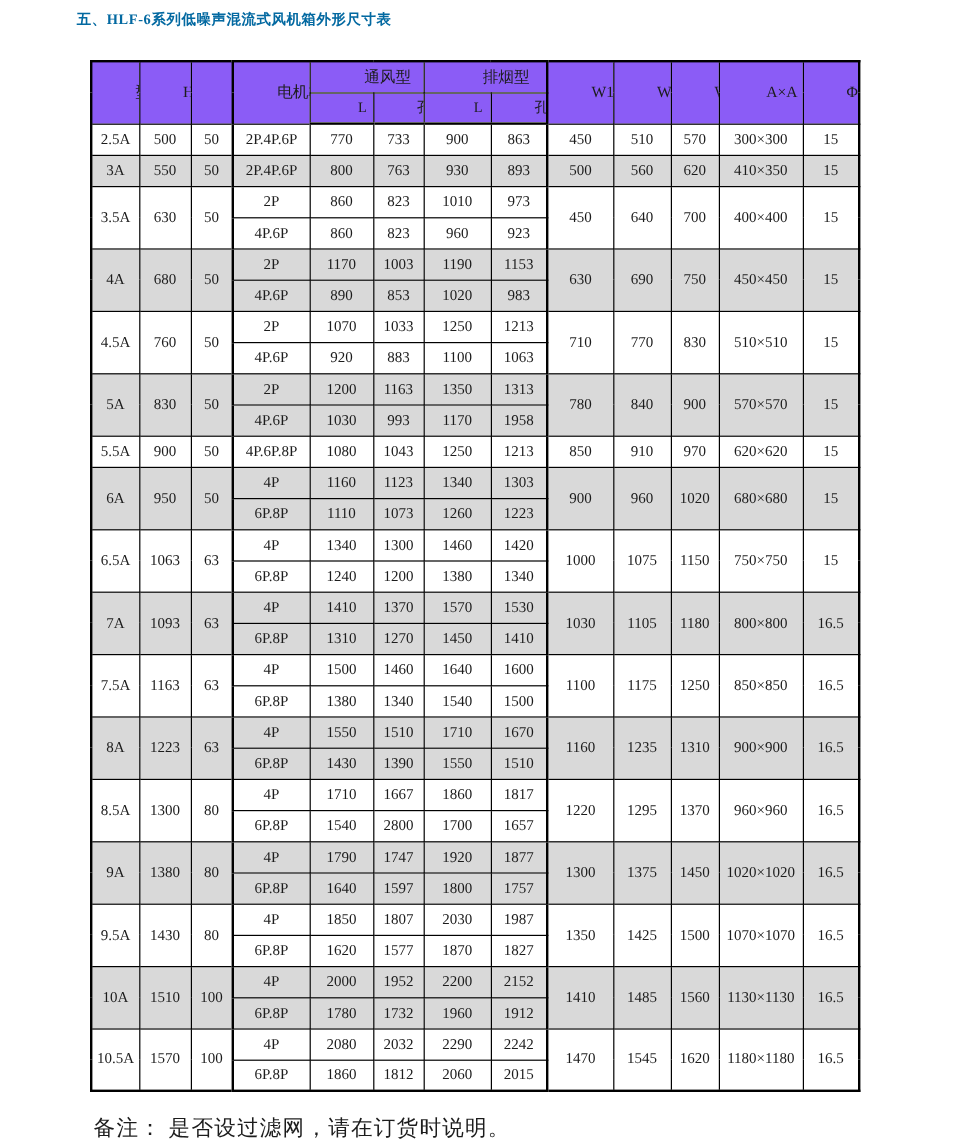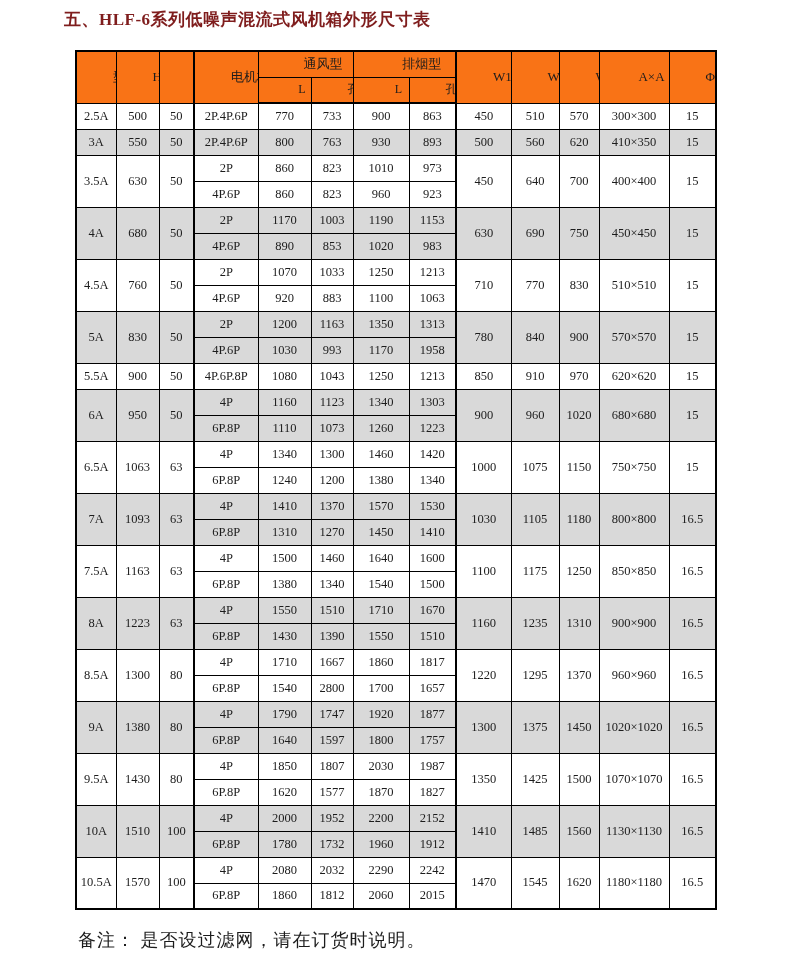--- a/index.html
+++ b/index.html
@@ -6,43 +6,43 @@
   html, body { margin: 0; padding: 0; }
   body {
     width: 800px; height: 956px;
     background: #ffffff;
     font-family: "Liberation Serif", "DejaVu Serif", serif;
     color: #1c1c1c;
   }
   .page { position: relative; width: 800px; height: 956px; overflow: hidden; }
   .title {
     position: absolute; left: 64px; top: 8px;
-    font-size: 17px; font-weight: bold; letter-spacing: 0.5px;
-    color: #7f1d1d;
+    font-size: 12px; font-weight: bold; letter-spacing: 0.5px;
+    color: #0369a1;
   }
   table.dim-table {
     position: absolute; left: 75px; top: 50px;
     border-collapse: collapse;
     table-layout: fixed;
     width: 640px;
     border: 2px solid #000;
   }
   .dim-table th, .dim-table td {
     border: 1px solid #000;
     text-align: center;
     vertical-align: middle;
     font-weight: normal;
     font-size: 12.5px;
     padding: 0 1px;
     height: 26px;
     white-space: nowrap;
     overflow: hidden;
     color: #1c1c1c;
   }
-  .dim-table thead th { background: #f97316; font-size: 13px; padding-left: 36px; }
+  .dim-table thead th { background: #8b5cf6; font-size: 13px; padding-left: 36px; }
   .dim-table thead tr:last-child th { border-bottom: 2px solid #000; font-size: 12px; }
   .dim-table tr.shaded td { background: #d9d9d9; }
   .dim-table td.sep-l, .dim-table th.sep-l { border-left: 2px solid #000; }
   .note {
     position: absolute; left: 78px; top: 928px;
     font-size: 18px; letter-spacing: 1px; color: #1c1c1c;
   }
 </style>
 </head>
 <body>

